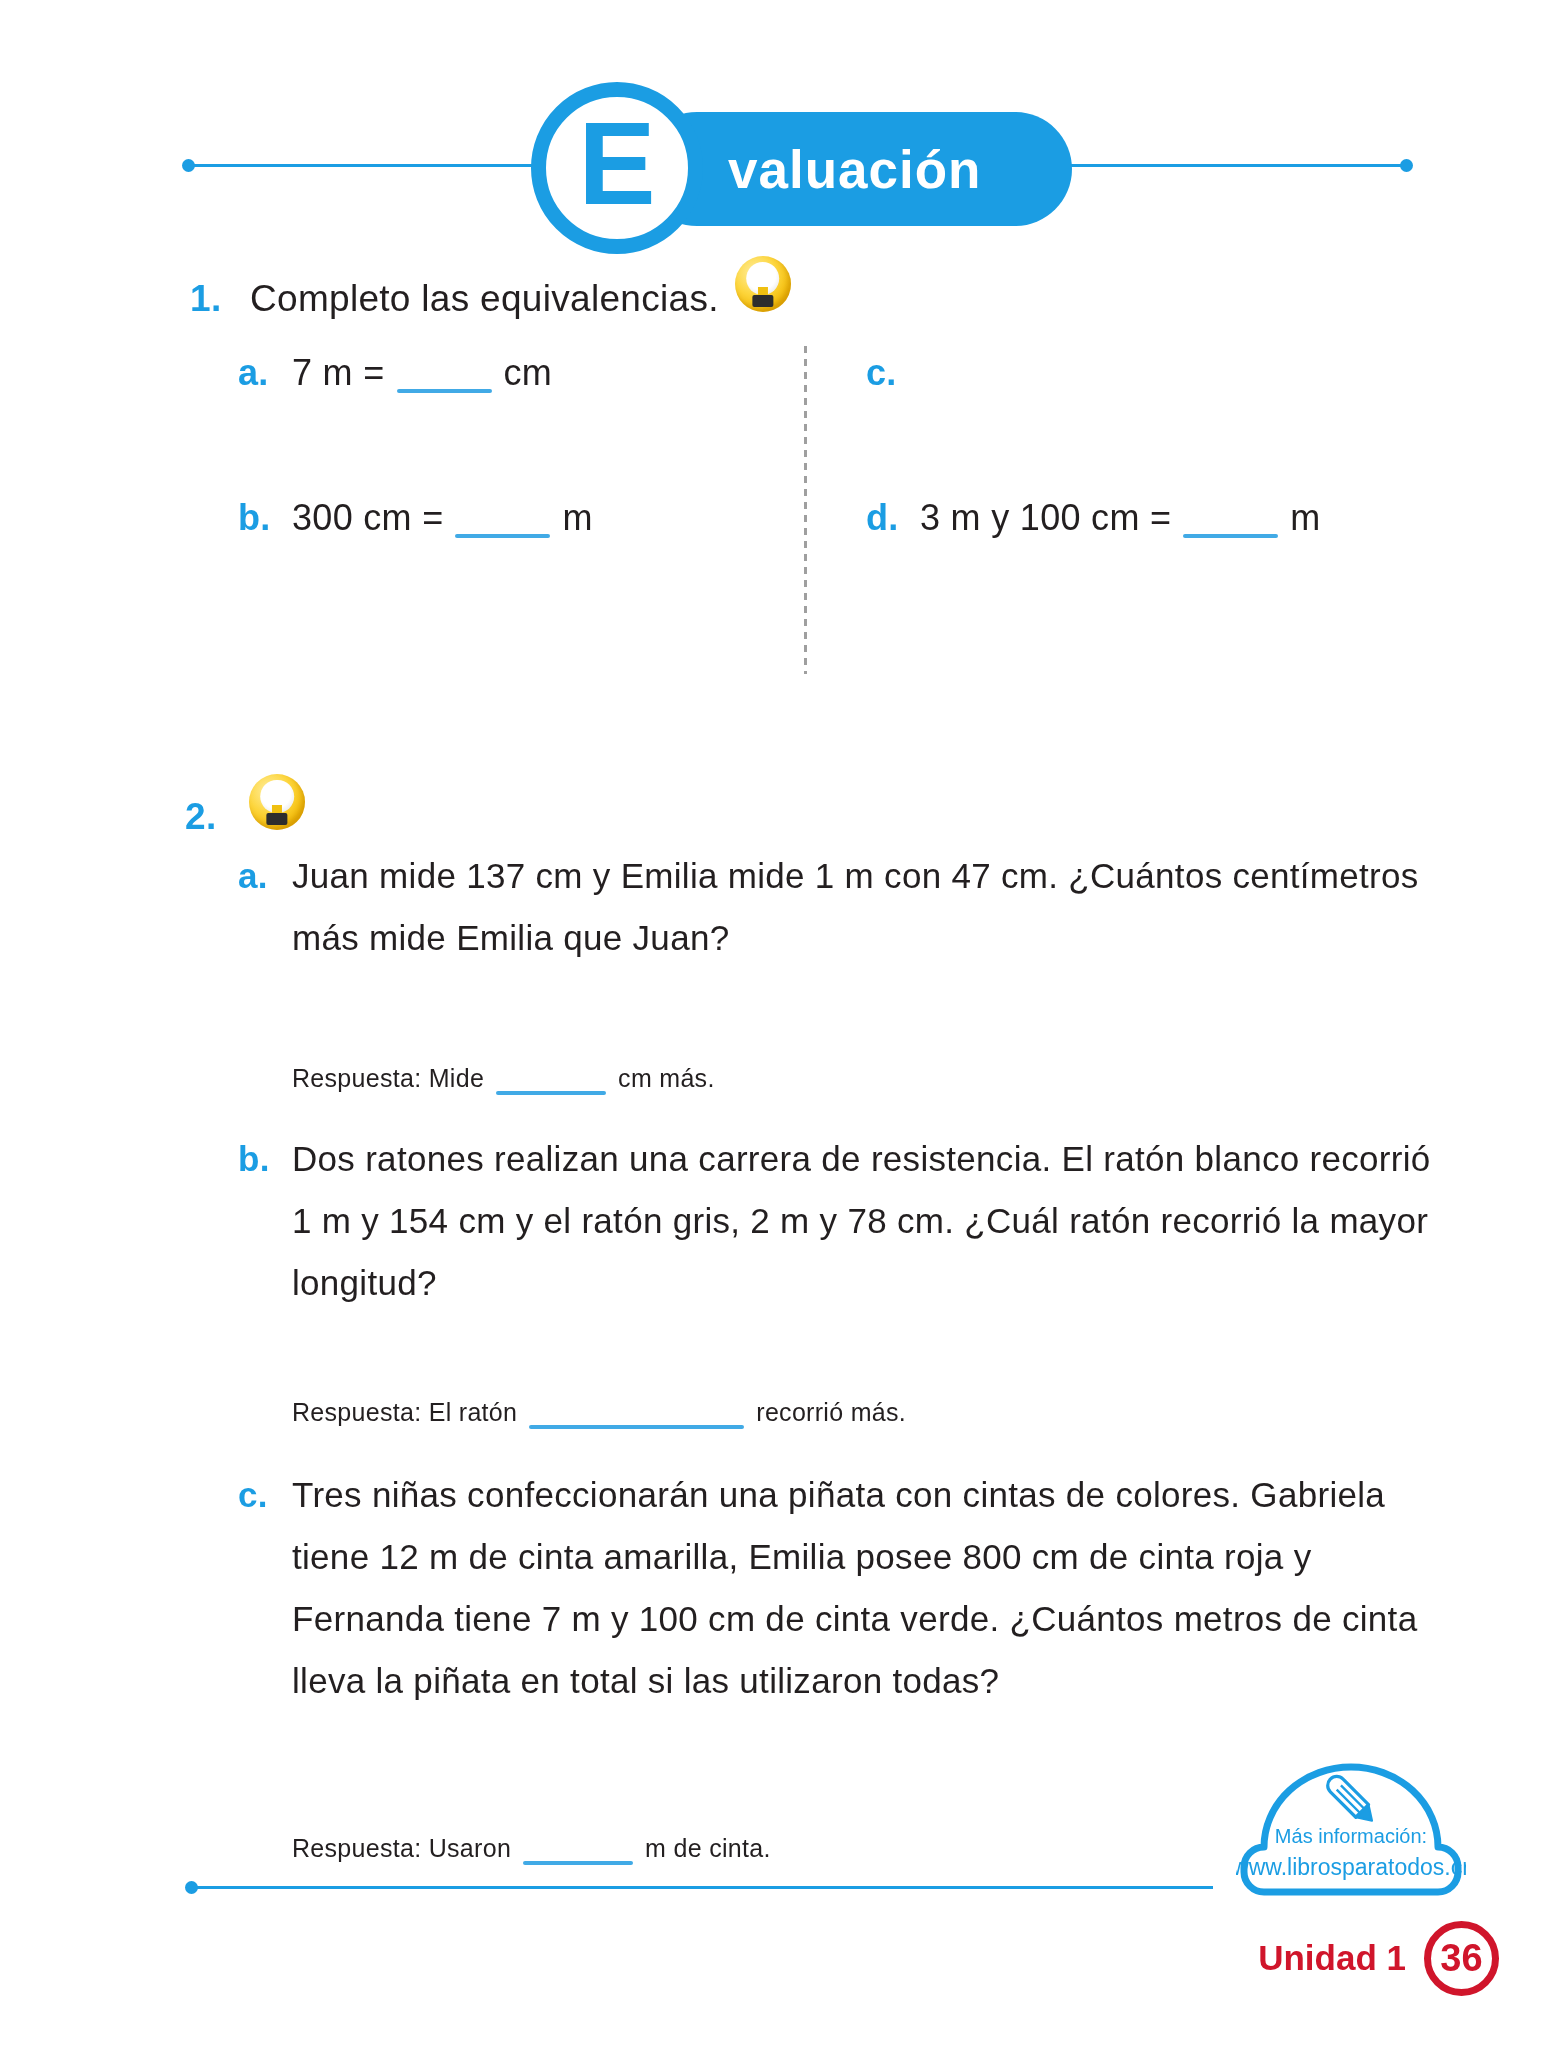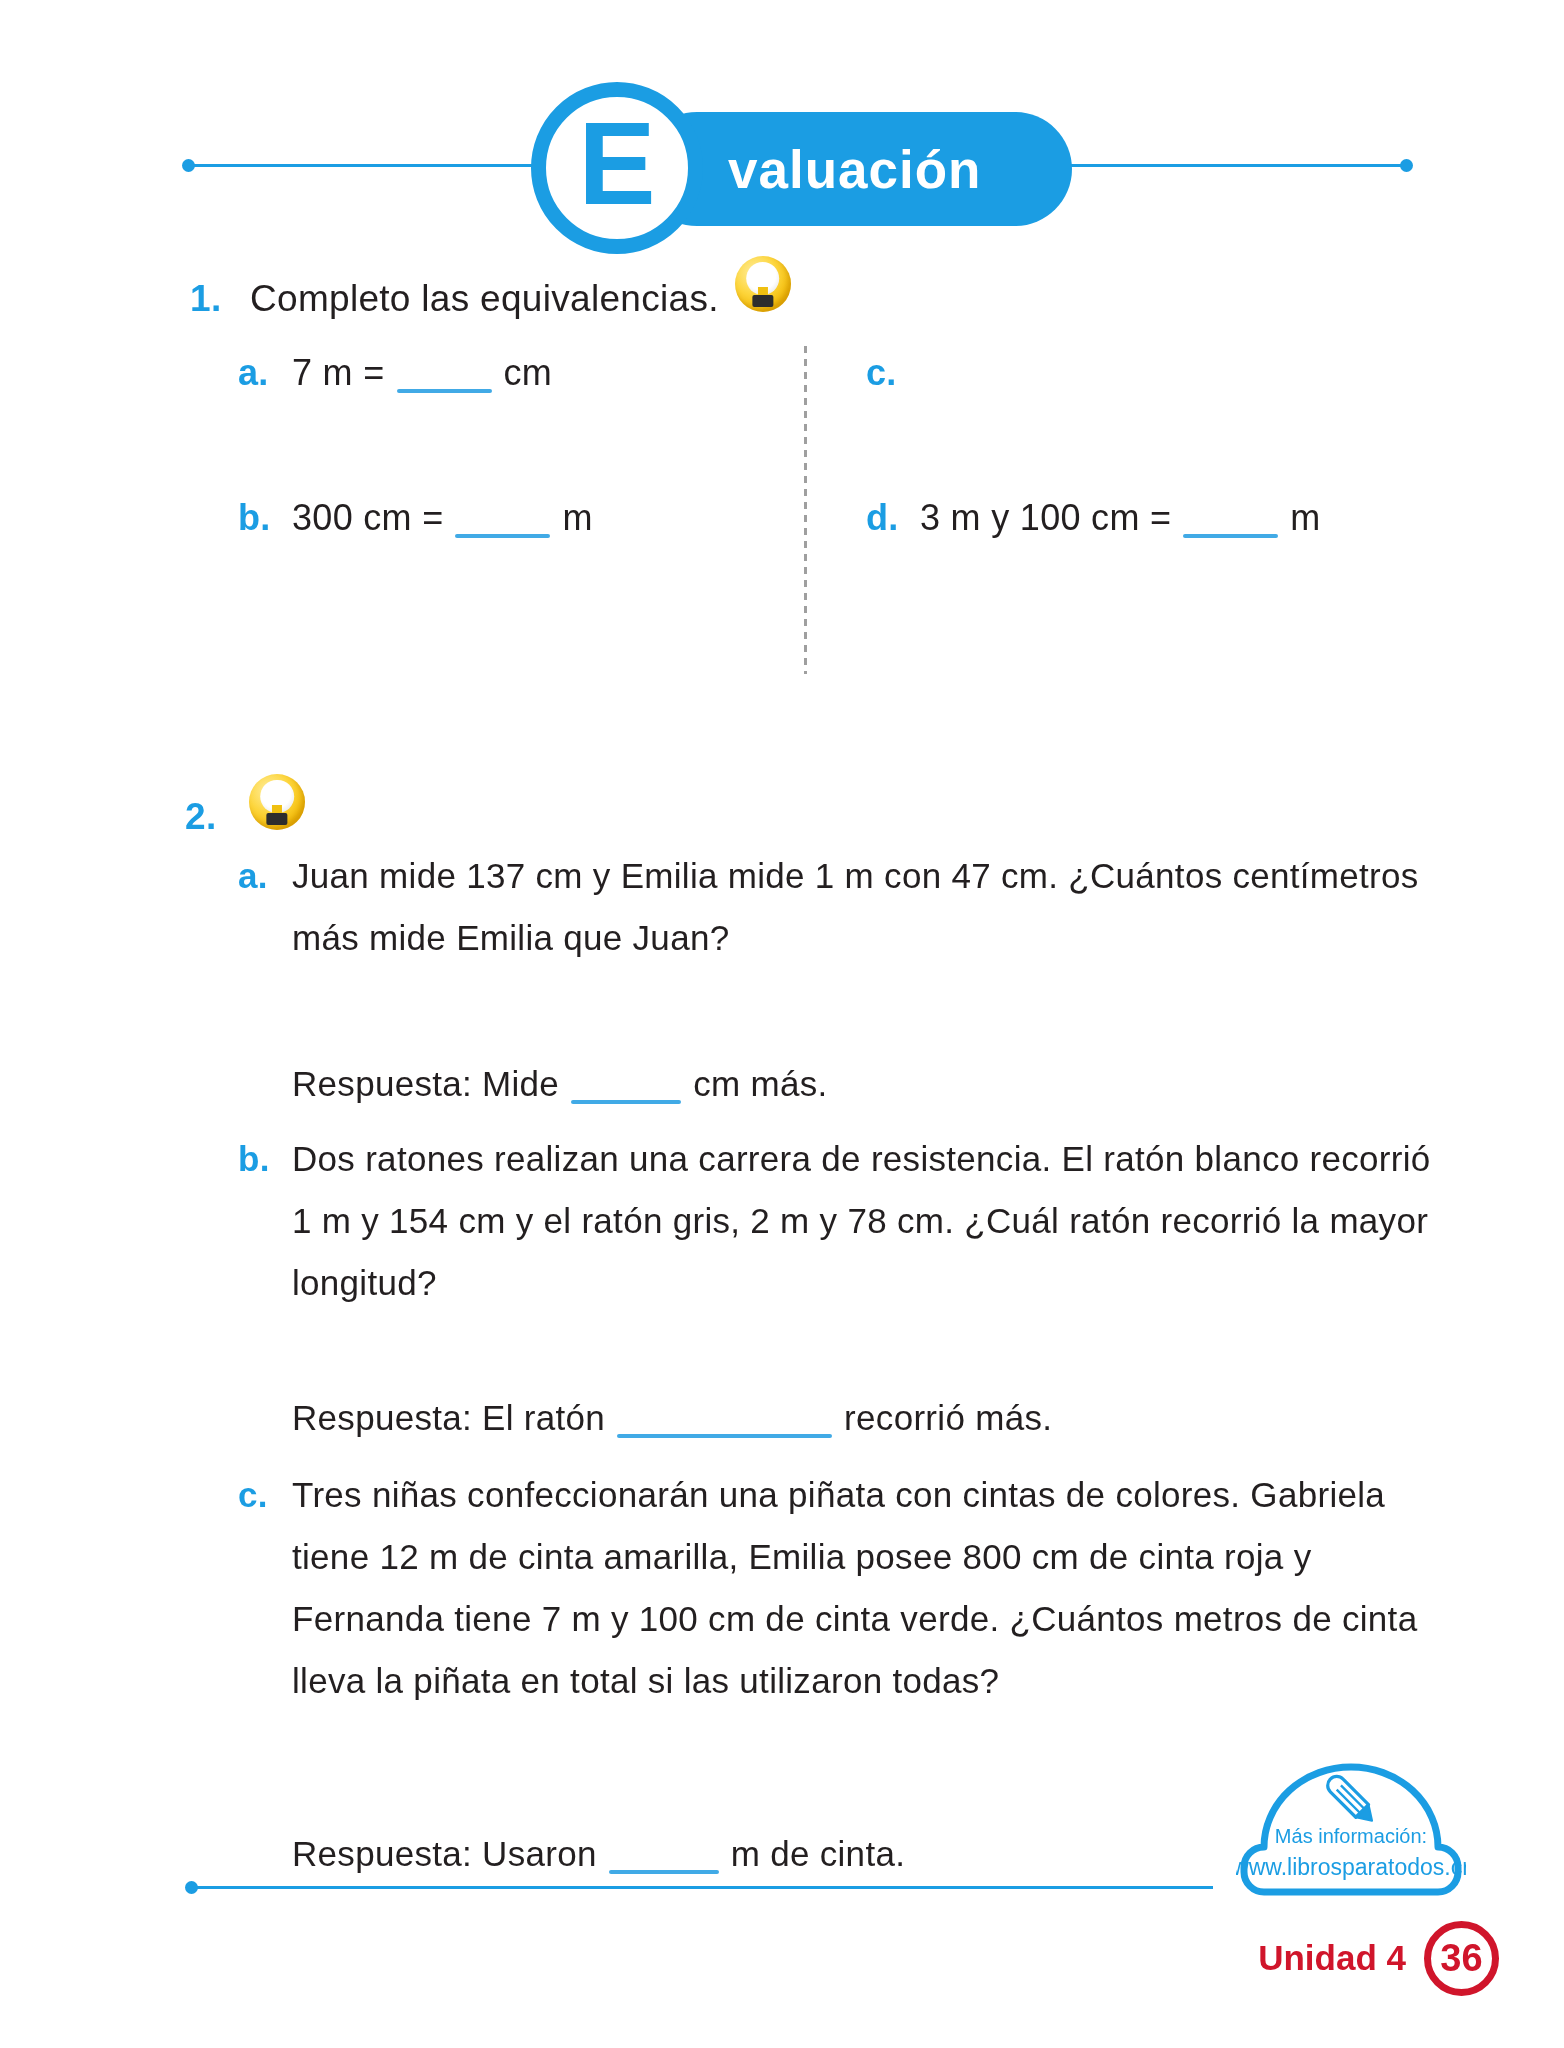--- a/index.html
+++ b/index.html
@@ -65,21 +65,21 @@
   .w215{width:215px;}
   .vdash{position:absolute;left:804px;top:346px;width:3px;height:328px;
     background:repeating-linear-gradient(to bottom,#9f9f9f 0 7px,transparent 7px 13px);}
   
   .prob{position:absolute;left:238px;display:flex;font-size:35px;line-height:62px;letter-spacing:.3px;}
   .prob .lbl{color:var(--blue);font-weight:700;width:54px;flex:none;}
   .prob .txt{width:1140px;}
   #prob-a{top:845px;}
   #prob-b{top:1128px;}
   #prob-c{top:1464px;}
-  .answer{position:absolute;left:292px;font-size:35px;letter-spacing:.3px;white-space:nowrap;}
+  .answer{position:absolute;left:292px;font-size:25px;letter-spacing:.3px;white-space:nowrap;}
   #ans-a{top:1064px;}
   #ans-b{top:1398px;}
   #ans-c{top:1834px;}
   
   #footer-line{left:193px;top:1886px;width:1020px;}
   #footer-dot-left{left:185px;top:1881px;}
   .cloud-badge{position:absolute;left:1236px;top:1762px;width:230px;height:135px;z-index:2;}
   .unit-label{position:absolute;right:158px;top:1938px;font-size:35px;font-weight:700;color:var(--red);}
   .page-circle{position:absolute;left:1424px;top:1921px;width:75px;height:75px;background:#fff;
     border:7px solid var(--red);border-radius:50%;box-sizing:border-box;
@@ -171,18 +171,18 @@
       <g transform="translate(100,10) rotate(45)">
         <path d="M46 0 L10 0 A 9 9 0 0 0 10 18 L46 18 Z" fill="#ffffff" stroke="#1b9de3" stroke-width="3.2" stroke-linejoin="round"></path>
         <path d="M13 6 H46 M13 12 H46" stroke="#1b9de3" stroke-width="2.4" fill="none"></path>
         <path d="M46 0 L60 9 L46 18 Z" fill="#1b9de3" stroke="#1b9de3" stroke-width="2" stroke-linejoin="round"></path>
       </g>
       <text x="115" y="81" text-anchor="middle" fill="#1b9de3" font-size="20" font-family="Liberation Sans, sans-serif">Más información:</text>
       <text x="115" y="113" text-anchor="middle" fill="#1b9de3" font-size="23" font-family="Liberation Sans, sans-serif">www.librosparatodos.cr</text>
     </svg>
   </div>
 
-  <div class="unit-label">Unidad 4</div>
+  <div class="unit-label">Unidad 1</div>
   <div class="page-circle">
     <span>36</span>
   </div>
 
 </div>
 
 </body></html>

